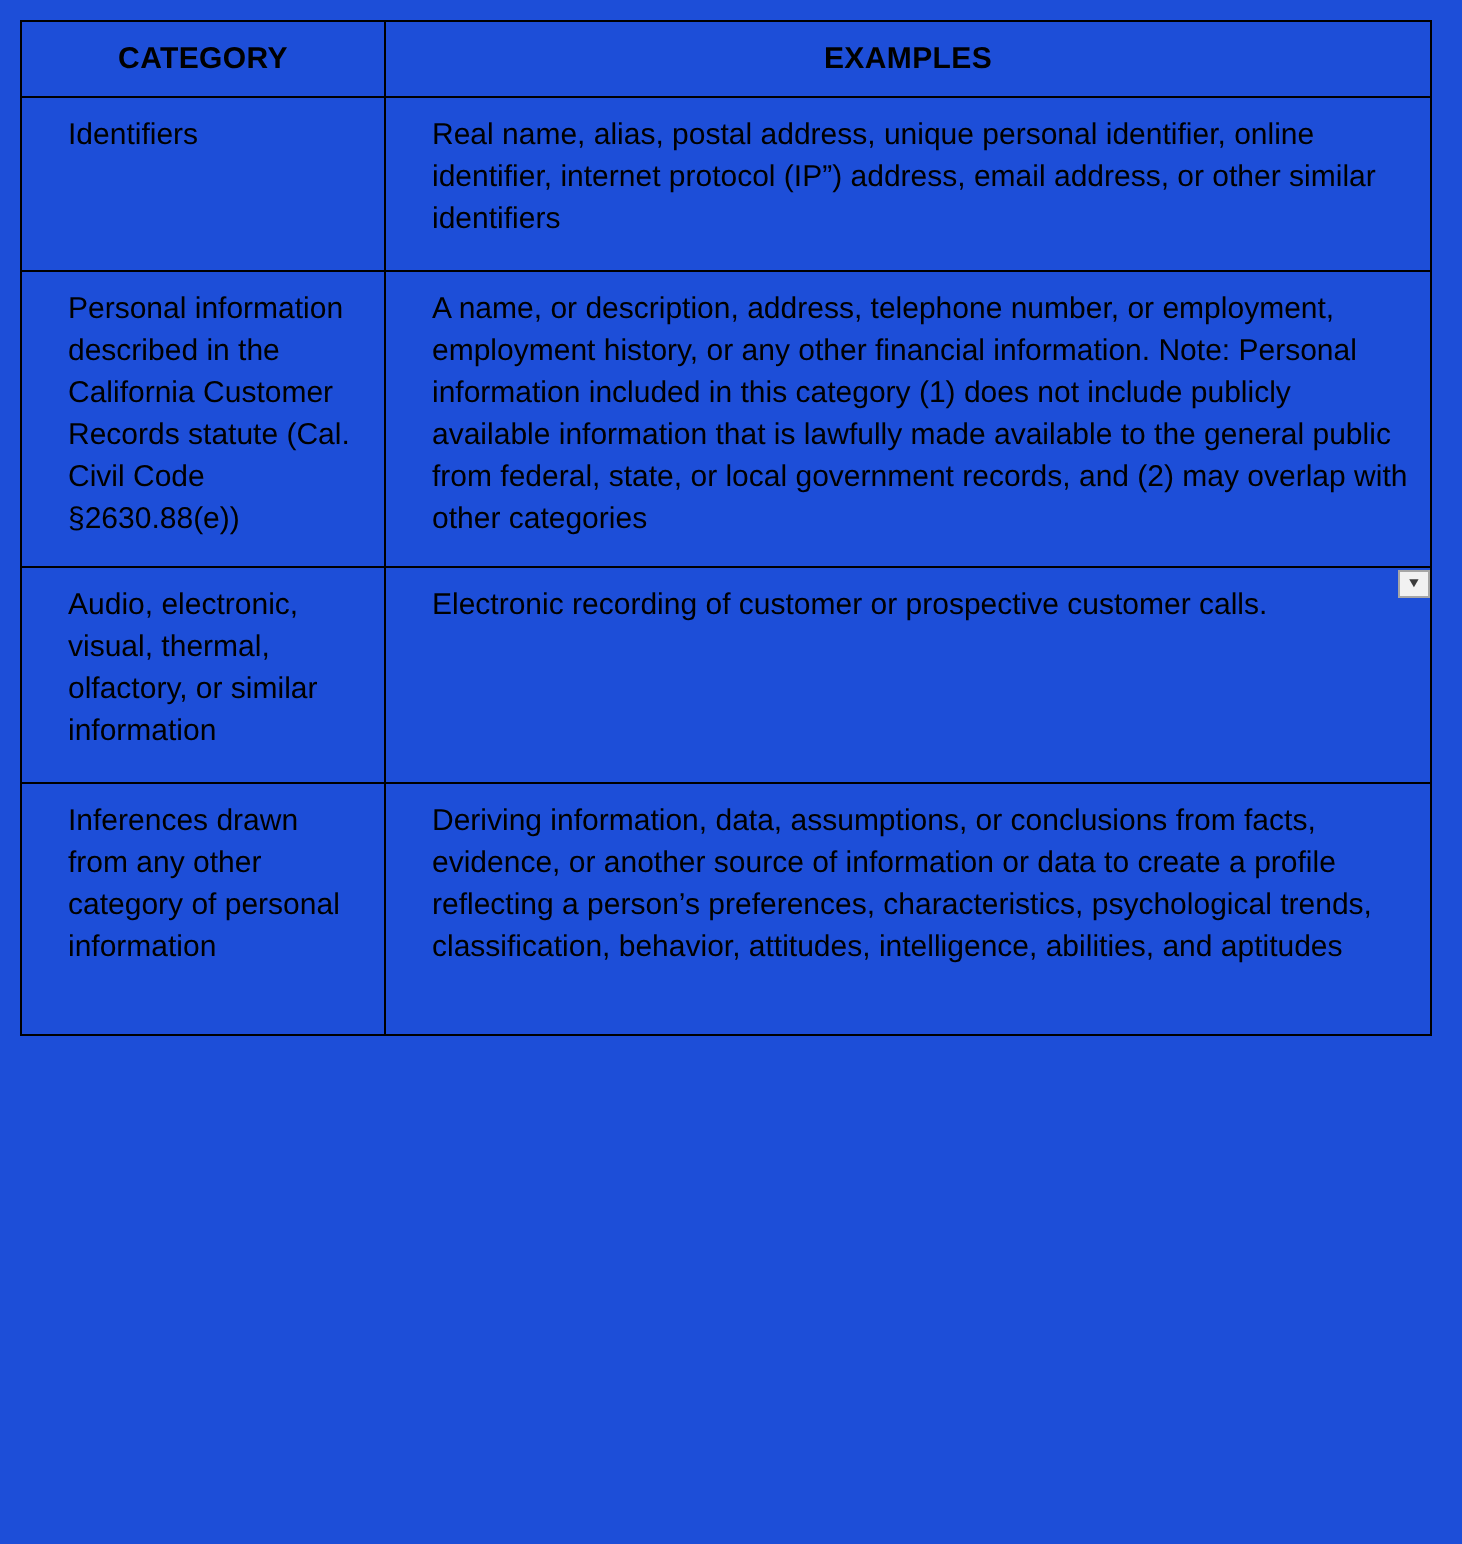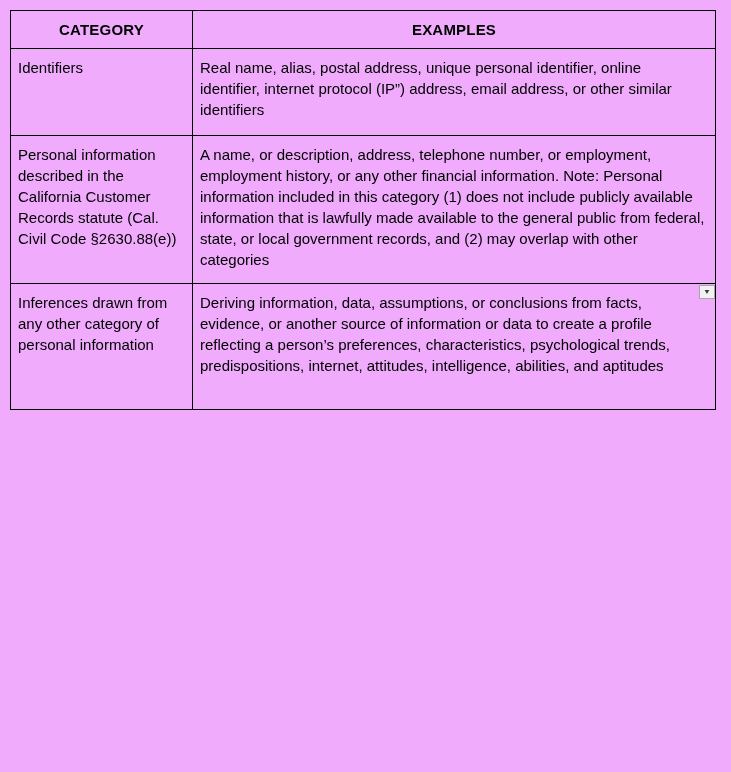--- a/index.html
+++ b/index.html
@@ -1,20 +1,20 @@
 <!DOCTYPE html>
 <html><head>
 <meta charset="utf-8">
 <style>
   html, body { margin: 0; padding: 0; background: #ffffff; }
   .page {
     position: relative;
     width: 731px;
     height: 772px;
-    background: #f0abfc;
+    background: #1d4ed8;
     font-family: "Liberation Sans", sans-serif;
     color: #000000;
     overflow: hidden;
   }
   table.doc-table {
     position: absolute;
     left: 10px;
     top: 10px;
     width: 705px;
     border-collapse: collapse;
@@ -29,21 +29,21 @@
     font-size: 15px;
     font-weight: bold;
     text-align: center;
     vertical-align: middle;
     letter-spacing: 0.2px;
   }
   .doc-table td {
     font-size: 15px;
     line-height: 21px;
     vertical-align: top;
-    padding: 8px 10px 6px 7px;
+    padding: 8px 10px 6px 23px;
   }
   
   .row-1 { height: 87px; }
   .row-2 { height: 148px; }
   .row-3 { height: 126px; }
   .row-4 { height: 81px; }
   .row-5 { height: 36px; }
   .row-6 { height: 108px; }
   .row-7 { height: 126px; }
 
@@ -110,26 +110,34 @@
       </td>
     </tr>
         <tr class="row-2">
       <td>
         <span>Personal information described in the California Customer Records statute (Cal. Civil Code §2630.88(e))</span>
       </td>
       <td>
         <span>A name, or description, address, telephone number, or employment, employment history, or any other financial information. Note: Personal information included in this category (1) does not include publicly available information that is lawfully made available to the general public from federal, state, or local government records, and (2) may overlap with other categories</span>
       </td>
     </tr>
+        <tr class="row-6">
+      <td>
+        <span>Audio, electronic, visual, thermal, olfactory, or similar information</span>
+      </td>
+      <td>
+        <span>Electronic recording of customer or prospective customer calls.</span>
+      </td>
+    </tr>
         <tr class="row-7">
       <td>
         <span>Inferences drawn from any other category of personal information</span>
       </td>
       <td>
-        <span>Deriving information, data, assumptions, or conclusions from facts, evidence, or another source of information or data to create a profile reflecting a person’s preferences, characteristics, psychological trends, predispositions, internet, attitudes, intelligence, abilities, and aptitudes</span>
+        <span>Deriving information, data, assumptions, or conclusions from facts, evidence, or another source of information or data to create a profile reflecting a person’s preferences, characteristics, psychological trends, classification, behavior, attitudes, intelligence, abilities, and aptitudes</span>
       </td>
     </tr>
       </tbody>
   </table>
 
   <div class="cell-dropdown">
     <span class="arrow-glyph">▼</span>
   </div>
 
 </div>

